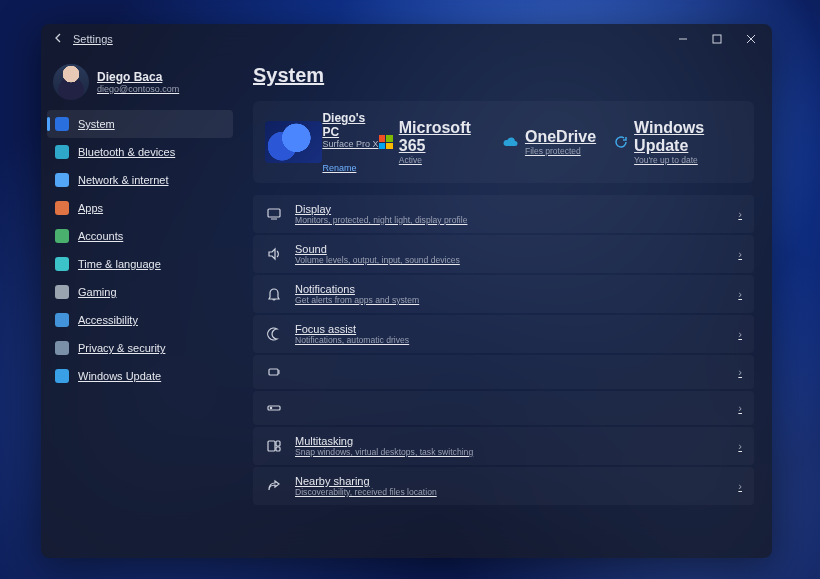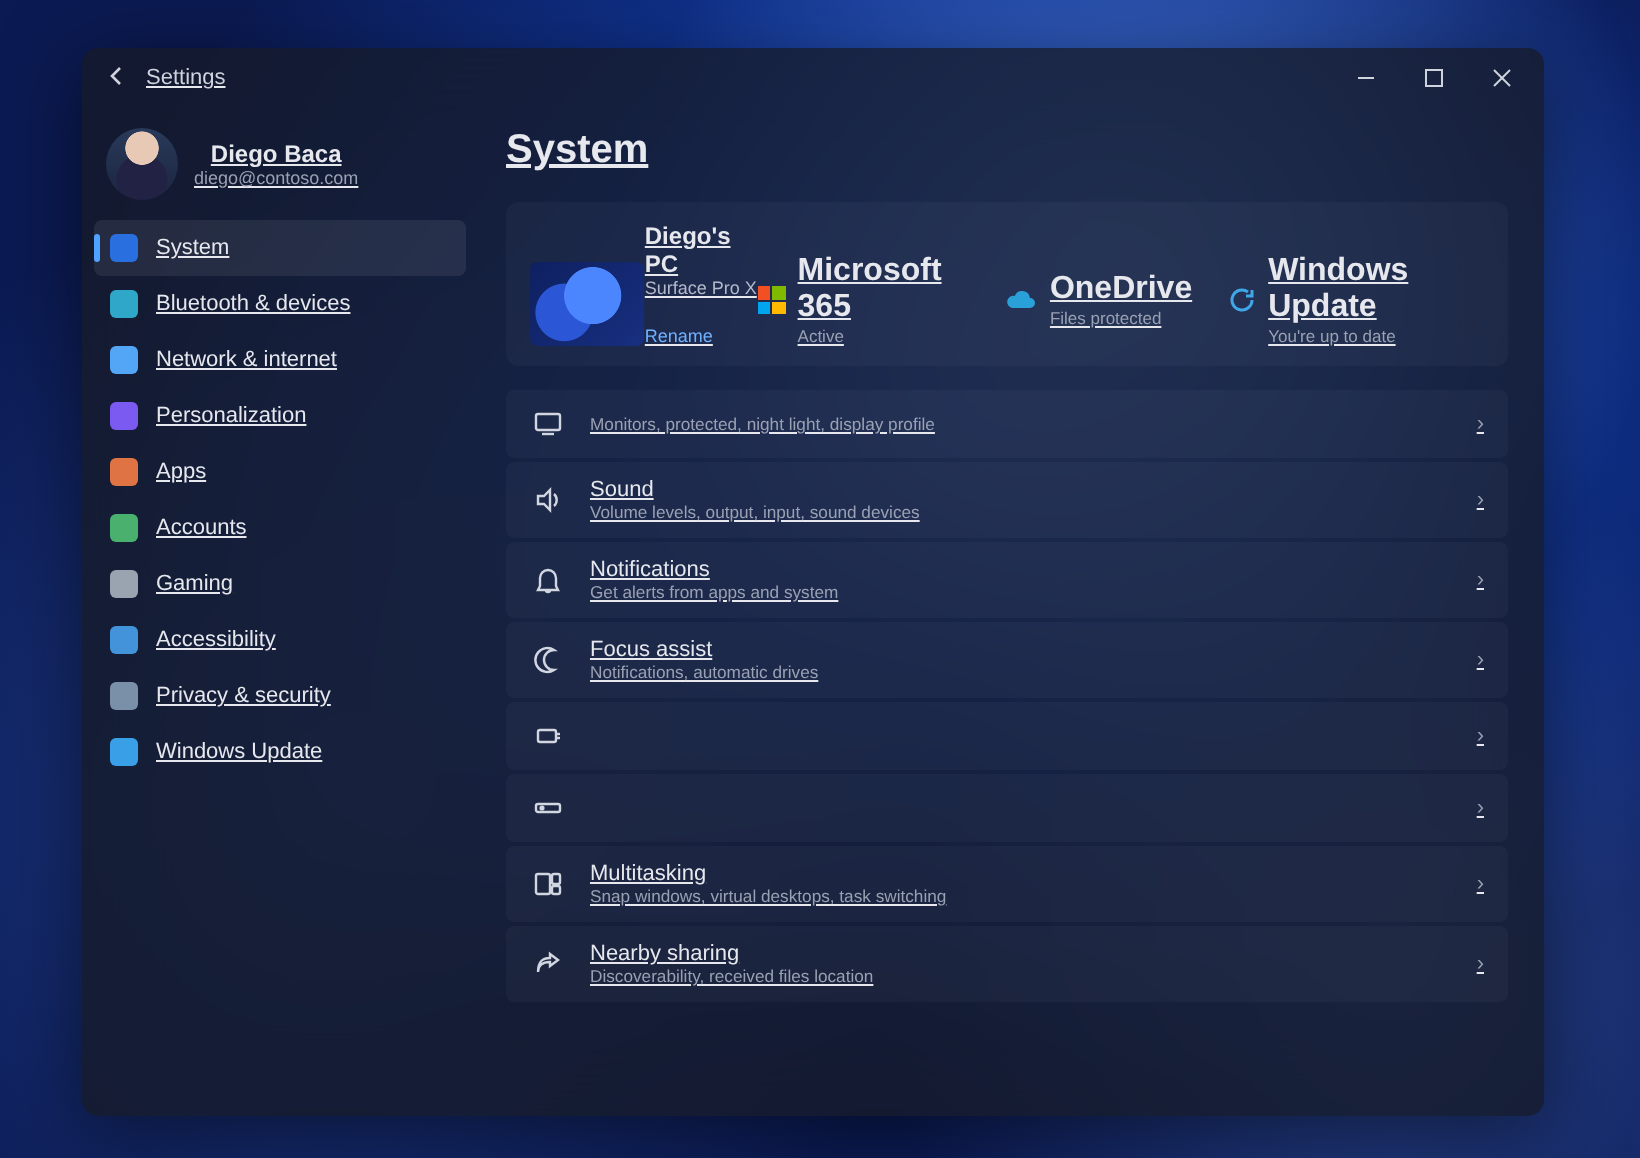--- a/index.html
+++ b/index.html
@@ -20,42 +20,42 @@
     box-shadow:0 8px 40px rgba(0,0,0,.5);
     display:flex; flex-direction:column;text-decoration:underline;
   }
   .titlebar { height:30px; display:flex; align-items:center; padding:0 4px; font-size:11px; color:#cfd3dd; }
   .back-btn { width:28px; text-align:center; cursor:pointer; }
   .winbtns { margin-left:auto; display:flex; }
   .winbtn { width:34px; height:30px; display:flex; align-items:center; justify-content:center; cursor:pointer; }
   .winbtn svg { width:10px; height:10px; }
   .body { flex:1; display:flex; overflow:hidden; }
   .sidebar { width:198px; padding:4px 6px 6px 6px; overflow:hidden; }
-  .user { display:flex; align-items:center; gap:8px; padding:6px 6px 10px;text-align:center; }
+  .user { display:flex; align-items:center; gap:8px; padding:6px 6px 10px; }
   .avatar { width:36px; height:36px; border-radius:50%; background:
     radial-gradient(circle at 50% 28%, #e7c9b5 0 26%, transparent 27%),
     radial-gradient(circle at 50% 72%, #224 0 40%, transparent 41%),
     linear-gradient(#2a3a5a,#1a2540); }
   .uname { font-size:12px; font-weight:600; }
   .umail { font-size:9px; color:#9aa1b2; }
   .search { display:flex; align-items:center; background:rgba(255,255,255,.04);
     border-bottom:1px solid rgba(255,255,255,.12); height:26px; padding:0 8px; margin:4px 2px 10px; font-size:11px; }
   .search input { flex:1; background:transparent; border:0; outline:0; color:#e6e8ee; font-size:11px; }
   .search input::placeholder { color:#9aa1b2; }
   .navlist { list-style:none; }
   .navitem { display:flex; align-items:center; gap:9px; height:28px; padding:0 8px;
     font-size:11px; border-radius:4px; cursor:pointer; position:relative; }
   .navitem.sel { background:rgba(255,255,255,.08); }
   .navitem.sel::before { content:""; position:absolute; left:0; top:7px; bottom:7px; width:3px;
     background:#4da3ff; border-radius:2px; }
   .ni-icon { width:14px; height:14px; display:flex; align-items:center; justify-content:center; font-size:12px; }
   .main { flex:1; overflow-y:auto; padding:4px 18px 14px 14px; }
   .main h1 { font-size:20px; font-weight:600; margin:6px 0 14px; }
   .devcard { background:rgba(255,255,255,.03); border-radius:6px; padding:10px 12px;
-    display:flex; align-items:flex-end; gap:0; margin-bottom:12px; }
+    display:flex; align-items:center; gap:0; margin-bottom:12px; }
   .thumb { width:64px; height:42px; border-radius:4px; background:
     radial-gradient(circle at 55% 40%, #4c86ff 0 35%, transparent 36%),
     radial-gradient(circle at 30% 60%, #2b57d6 0 30%, transparent 31%),
     linear-gradient(135deg,#0e2060,#182f80); }
   .devinfo { display:flex; flex-direction:column; }
   .devname { font-size:12px; font-weight:600; }
   .devmodel { font-size:9px; color:#b4bac9; }
   .rename { font-size:9px; color:#6fb2ff; margin-top:14px; cursor:pointer; }
   .tiles { margin-left:auto; display:flex; gap:18px; }
   .tile { display:flex; align-items:center; gap:6px; font-size:10px; cursor:pointer; }
@@ -132,35 +132,35 @@
             <span>Bluetooth &amp; devices</span>
           </li>
           <li class="navitem">
             <span class="ni-icon">
               <span class="chip c-net"></span>
             </span>
             <span>Network &amp; internet</span>
           </li>
           <li class="navitem">
             <span class="ni-icon">
-              <span class="chip c-pers"></span>
-            </span>
-            <span>Personalization</span>
-          </li>
-          <li class="navitem">
-            <span class="ni-icon">
               <span class="chip c-apps"></span>
             </span>
             <span>Apps</span>
           </li>
           <li class="navitem">
             <span class="ni-icon">
               <span class="chip c-acct"></span>
             </span>
             <span>Accounts</span>
+          </li>
+          <li class="navitem">
+            <span class="ni-icon">
+              <span class="chip c-time"></span>
+            </span>
+            <span>Time &amp; language</span>
           </li>
           <li class="navitem">
             <span class="ni-icon">
               <span class="chip c-game"></span>
             </span>
             <span>Gaming</span>
           </li>
           <li class="navitem">
             <span class="ni-icon">
               <span class="chip c-acc"></span>
@@ -235,20 +235,21 @@
 
       <div class="slist" id="slist">
           <div class="srow">
             <span class="sricon">
               <svg width="16" height="16" viewBox="0 0 16 16" fill="none" stroke="currentColor" stroke-width="1.2">
                 <rect x="2" y="3" width="12" height="8" rx="1"></rect>
                 <line x1="5" y1="13" x2="11" y2="13"></line>
               </svg>
             </span>
             <span class="srtext">
+              <span class="srt">Display</span>
               <span class="srs">Monitors, protected, night light, display profile</span>
             </span>
             <span class="chev">›</span>
           </div>
           <div class="srow">
             <span class="sricon">
               <svg width="16" height="16" viewBox="0 0 16 16" fill="none" stroke="currentColor" stroke-width="1.2">
                 <path d="M3 6v4h3l3 3V3L6 6H3z"></path>
                 <path d="M11 5a4 4 0 010 6"></path>
               </svg>

